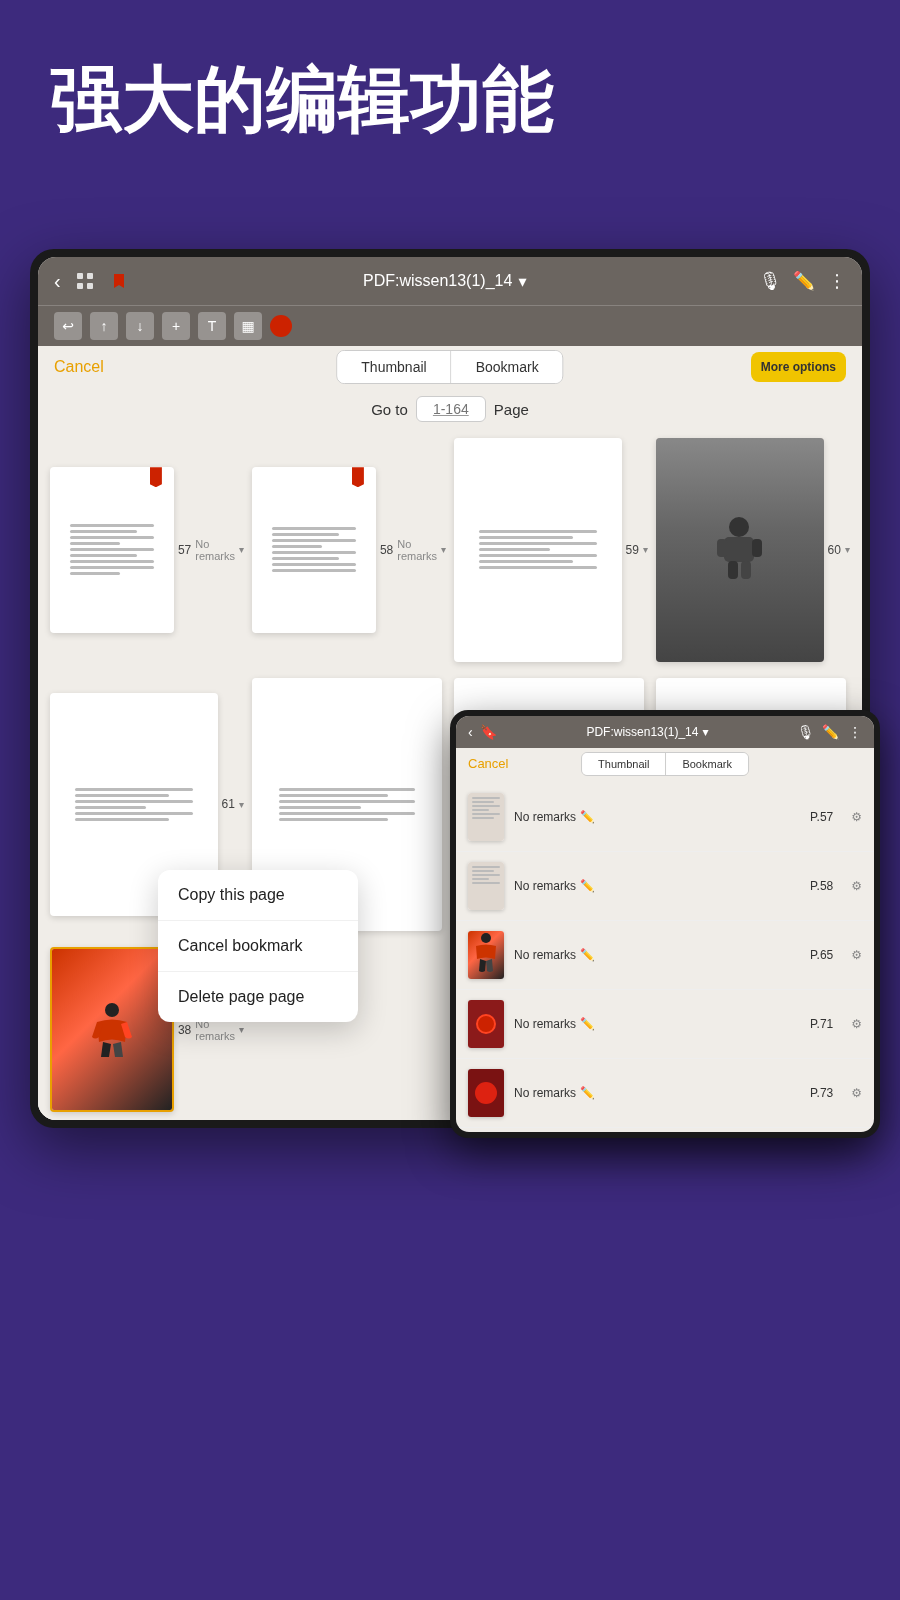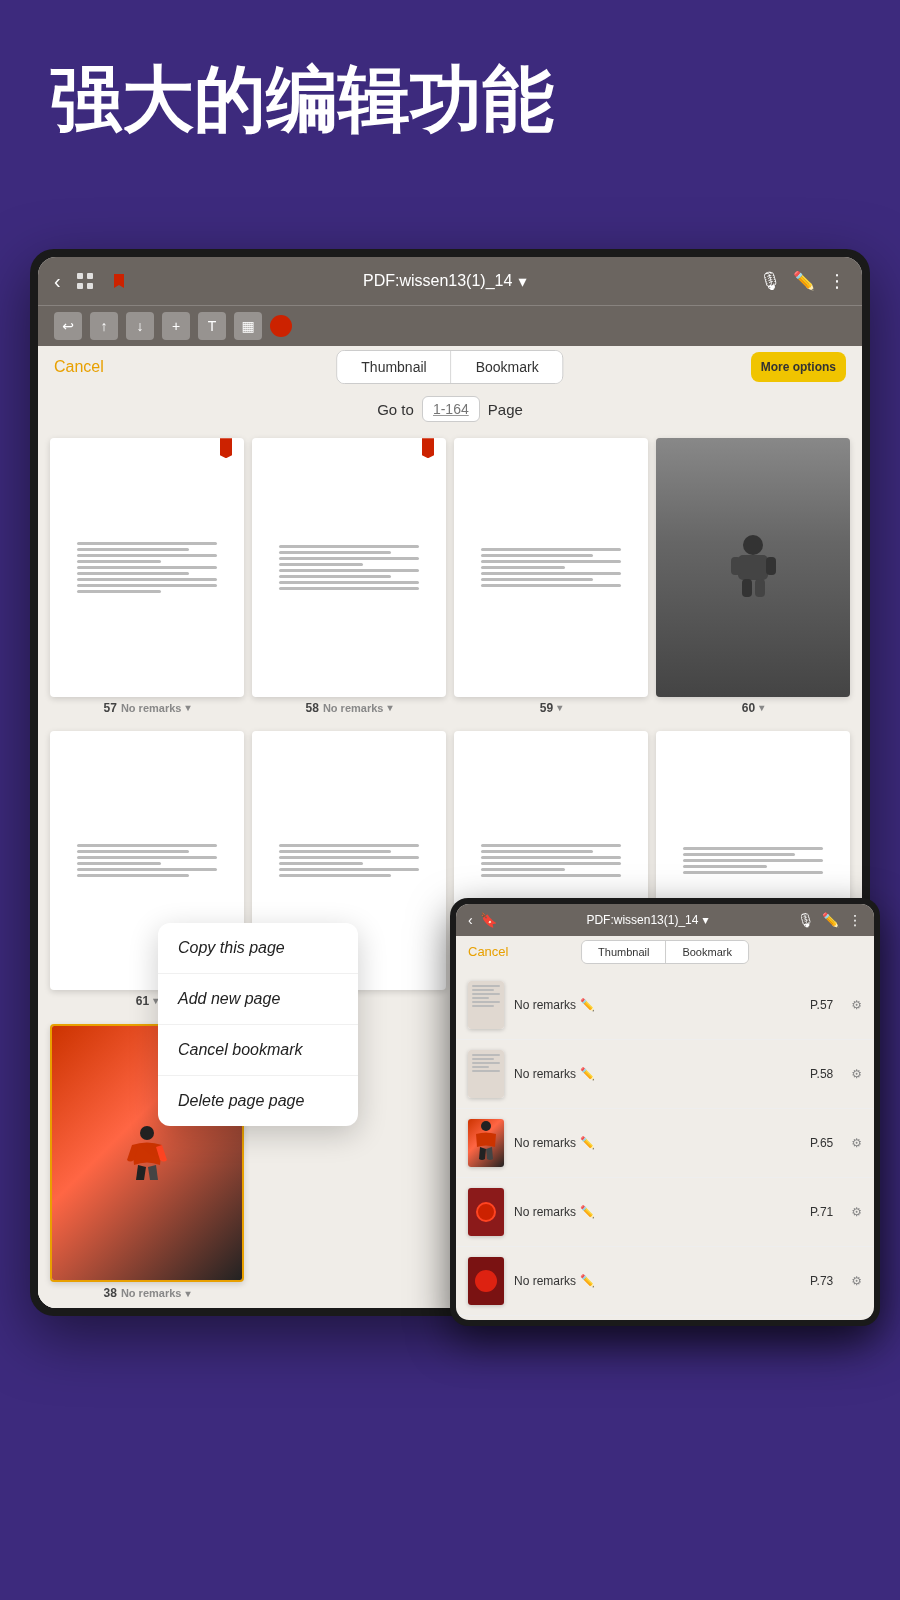--- a/index.html
+++ b/index.html
@@ -196,40 +196,39 @@
       color: #333;
     }
 
     .page-input {
       border: 1.5px solid #ccc;
       border-radius: 6px;
       padding: 4px 10px;
       font-size: 14px;
       color: #999;
       background: white;
-      width: 58px;
+      width: 70px;
       text-align: center;
       text-decoration: underline;
     }
 
     
     .thumbnail-grid {
       display: grid;
       grid-template-columns: repeat(4, 1fr);
       gap: 8px;
       padding: 8px 12px;
       background: #f0ede8;
     }
 
     .thumb-item {
       display: flex;
-      flex-direction: column;
+      flex-direction: row;
       align-items: center;
       gap: 4px;
-      font-weight: bold;
     }
 
     .thumb-page {
       width: 100%;
       aspect-ratio: 0.75;
       background: white;
       border-radius: 4px;
       box-shadow: 0 2px 6px rgba(0,0,0,0.15);
       position: relative;
       overflow: hidden;
@@ -293,21 +292,20 @@
     .context-menu {
       position: absolute;
       top: 200px;
       left: 120px;
       background: white;
       border-radius: 12px;
       box-shadow: 0 8px 30px rgba(0,0,0,0.2);
       z-index: 100;
       min-width: 200px;
       overflow: hidden;
-      font-style: italic;
     }
 
     .context-menu-item {
       padding: 16px 20px;
       font-size: 16px;
       color: #222;
       border-bottom: 1px solid #f0f0f0;
       cursor: pointer;
     }
 
@@ -669,21 +667,20 @@
                 </div>
               </div>
               <div class="thumb-label">
                 <span></span>
               </div>
             </div>
           </div>
 
           <div class="context-menu">
             <div class="context-menu-item">Copy this page</div>
-            <div class="context-menu-item">Add new page</div>
             <div class="context-menu-item">Cancel bookmark</div>
             <div class="context-menu-item">Delete page page</div>
           </div>
         </div>
 
         <div class="thumbnail-grid">
 
           <div class="thumb-item">
             <div class="thumb-page highlighted" style="background:#e8e0d8;">
               <div style="width:100%;height:100%;display:flex;align-items:center;justify-content:center;background:linear-gradient(135deg,#cc3300 0%,#ff6644 40%,#222 100%);">

